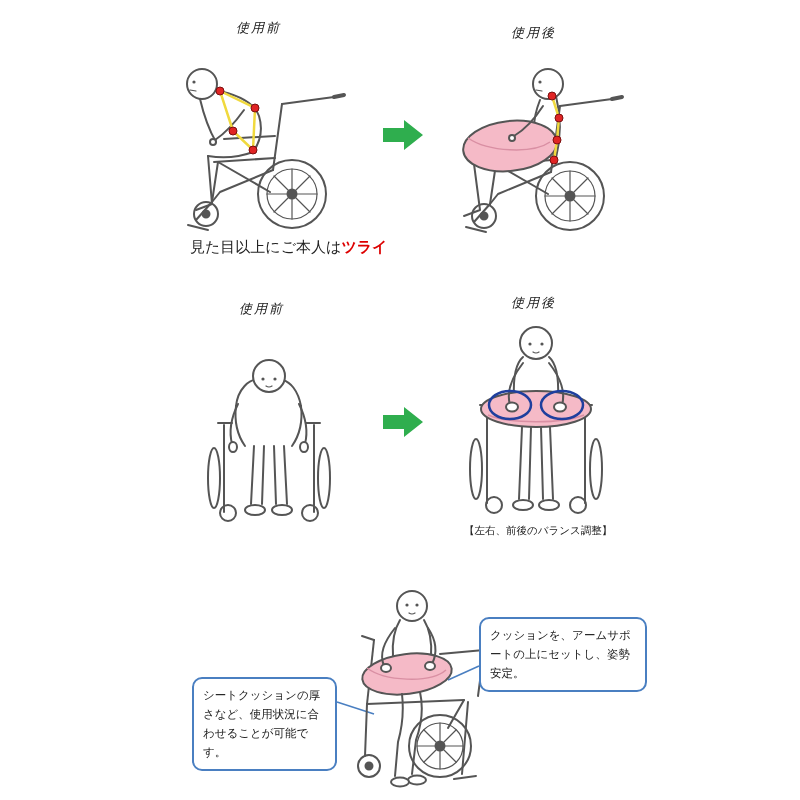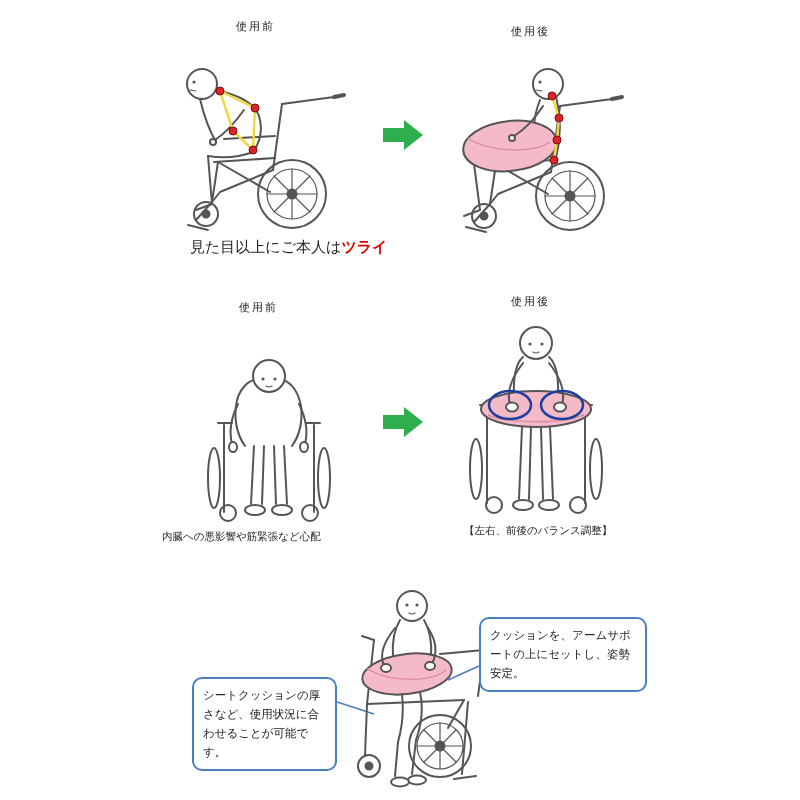--- a/index.html
+++ b/index.html
@@ -1,20 +1,20 @@
 <!DOCTYPE html>
 <html><head>
 <meta charset="utf-8">
 <style>
   * { margin:0; padding:0; box-sizing:border-box; }
   html,body { background:#ffffff; }
   body { font-family:"Liberation Sans","DejaVu Sans",sans-serif; color:#222; }
   .page { position:relative; width:800px; height:800px; background:#fff; overflow:hidden; margin:0 auto; }
   .abs { position:absolute; }
-  .phase-label { font-size:11px; letter-spacing:2px; color:#222; white-space:nowrap; }
+  .phase-label { font-size:13px; letter-spacing:2px; color:#222; white-space:nowrap;font-style:italic; }
   .caption-main { font-size:15px; color:#222; white-space:nowrap; }
   .caption-main .hl { color:#dd0000; font-weight:bold; }
   .caption-small { font-size:10.5px; color:#222; line-height:1.55; white-space:nowrap; }
   .caption-small .indent { padding-left:14px;text-align:center; }
   .callout { position:absolute; border:2px solid #4a7fc1; border-radius:10px; background:#fff;
              padding:7px 9px; font-size:11.5px; line-height:1.65; color:#222; z-index:3; }
   svg { display:block; }
   .lineart { stroke:#555; stroke-width:2; fill:none; stroke-linecap:round; stroke-linejoin:round; }
   .thin { stroke-width:1.2; }
   .bodyfill { fill:#fff; stroke:#555; stroke-width:2; stroke-linecap:round; stroke-linejoin:round; }
@@ -189,21 +189,20 @@
       <path class="lineart" d="M79 120 L81 192 M88 120 L91 192"></path>
       <ellipse class="bodyfill" cx="61" cy="198" rx="10" ry="5"></ellipse>
       <ellipse class="bodyfill" cx="87" cy="198" rx="10" ry="5"></ellipse>
     </g>
     <g fill="none" stroke-width="2.5" stroke="#1f3f9e">
       <ellipse cx="48" cy="98" rx="21" ry="14"></ellipse>
       <ellipse cx="100" cy="98" rx="21" ry="14"></ellipse>
     </g>
   </svg>
 
-  <div class="abs caption-small" style="left:162px; top:528px;">内臓への悪影響や筋緊張など心配</div>
   <div class="abs caption-small" style="left:450px; top:522px;">
     <div class="indent">【左右、前後のバランス調整】</div>
   </div>
 
   <svg class="abs" style="left:140px; top:576px; z-index:1;" width="520" height="224" viewBox="0 0 520 224">
     <line x1="197" y1="126" x2="234" y2="138" stroke="#4a7fc1" stroke-width="1.5"></line>
     <line x1="339" y1="90" x2="308" y2="104" stroke="#4a7fc1" stroke-width="1.5"></line>
   </svg>
 
   <svg class="abs" style="left:322px; top:578px; z-index:2;" width="196" height="216" viewBox="0 0 196 216">

